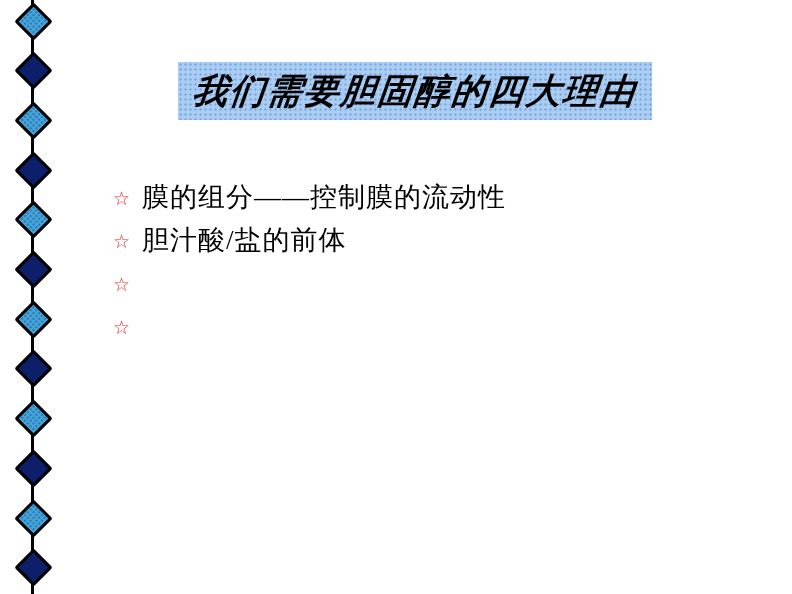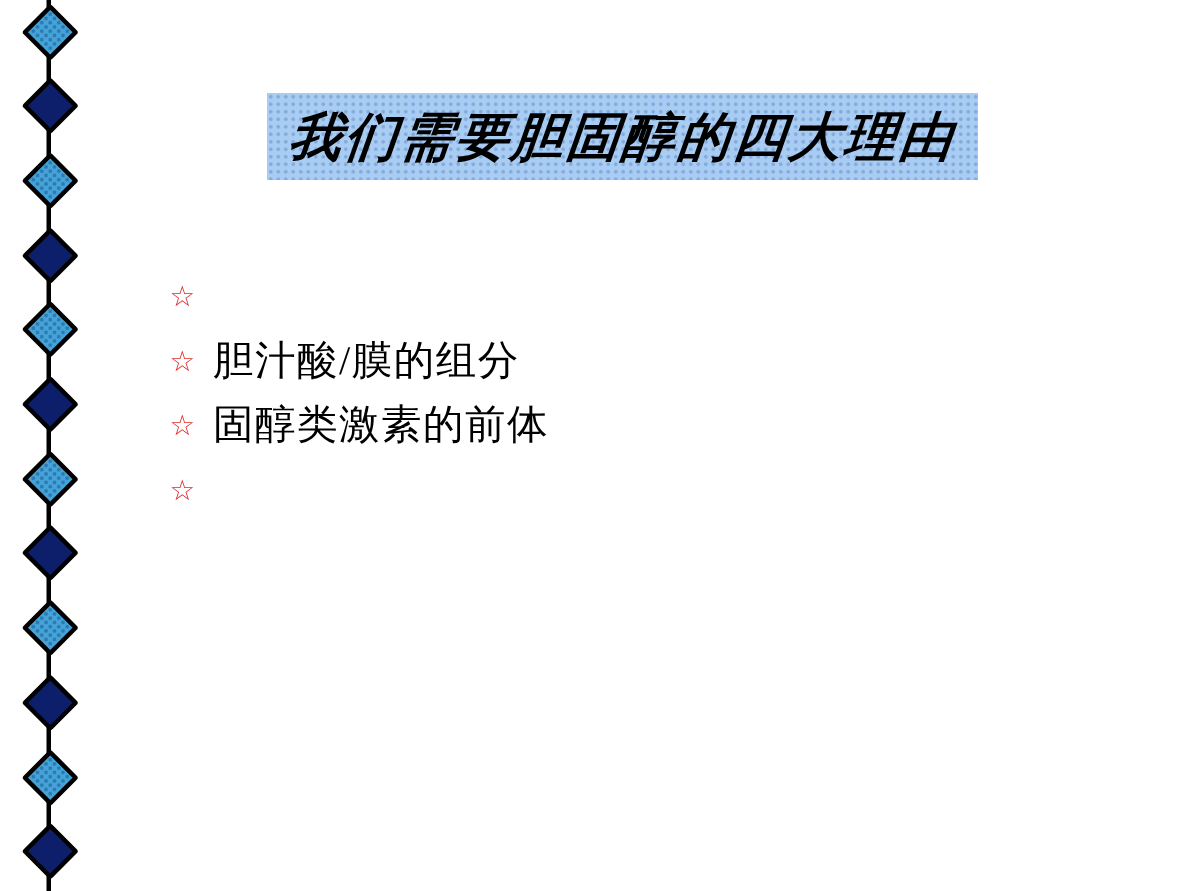--- a/index.html
+++ b/index.html
@@ -113,25 +113,25 @@
     <div class="diamond dark" style="top: 554.2px;"></div>
   </div>
 
 <div class="title-box">
   <span class="title-text">我们需要胆固醇的四大理由</span>
 </div>
 
 <div class="bullets">
   <div class="bullet-row">
     <span class="bullet-marker">☆</span>
+    <span class="bullet-text">膜的组分——控制膜的流动性</span>
   </div>
   <div class="bullet-row">
     <span class="bullet-marker">☆</span>
-    <span class="bullet-text">胆汁酸/膜的组分</span>
+    <span class="bullet-text">胆汁酸/盐的前体</span>
   </div>
   <div class="bullet-row">
     <span class="bullet-marker">☆</span>
-    <span class="bullet-text">固醇类激素的前体</span>
   </div>
   <div class="bullet-row">
     <span class="bullet-marker">☆</span>
   </div>
 </div>
 
 </body></html>

